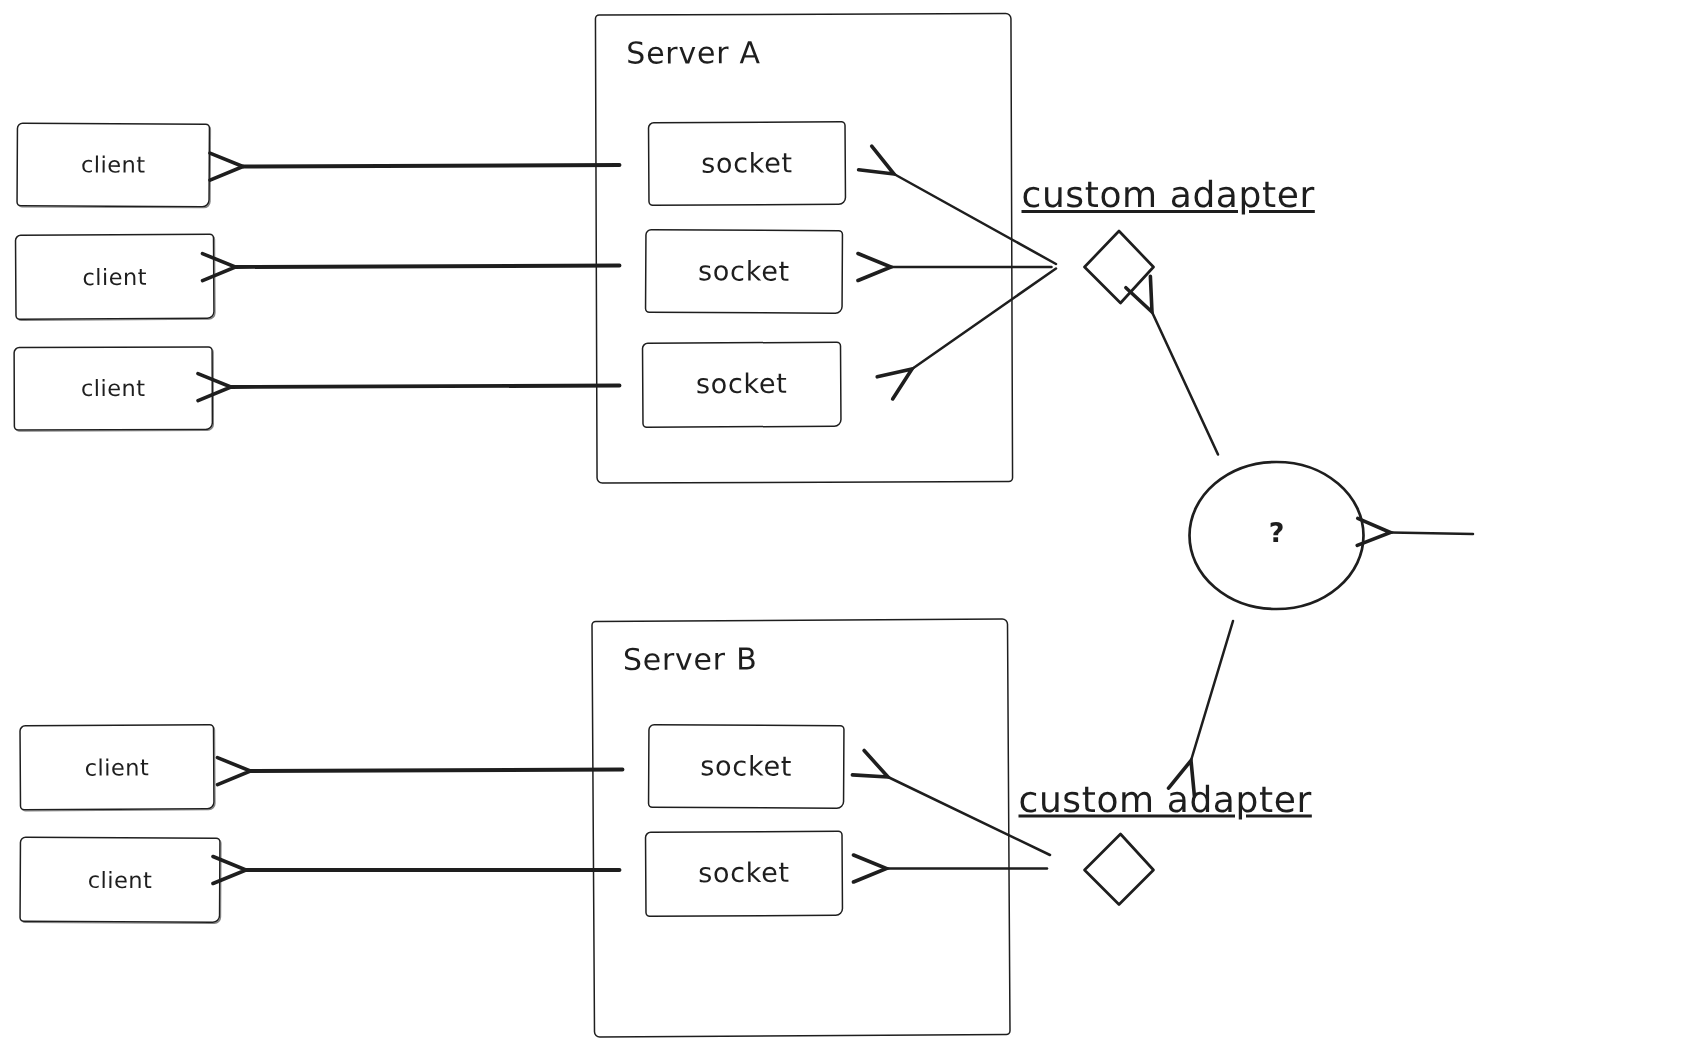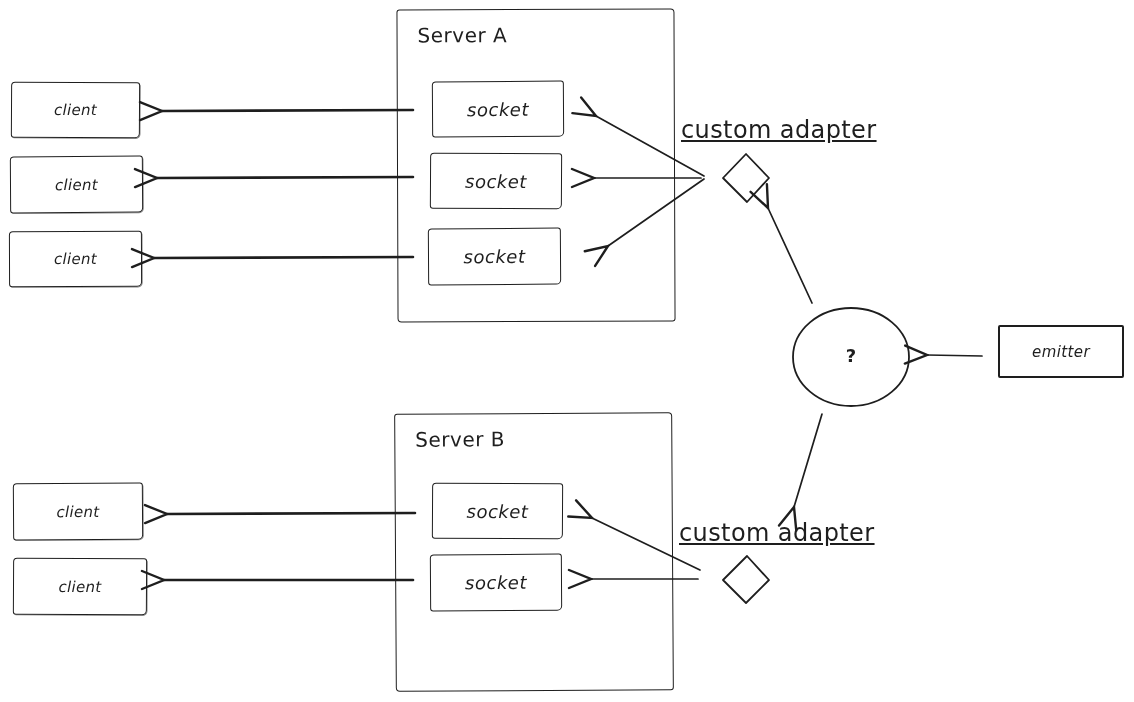--- a/index.html
+++ b/index.html
@@ -16,21 +16,20 @@
   .layer { position: absolute; left: 0; top: 0; width: 1134px; height: 702px; }
   .box {
     position: absolute;
     border: 1.6px solid #1e1e1e;
     border-radius: 4px 3px 5px 3px;
     background: transparent;
     display: flex;
     align-items: center;
     justify-content: center;
     box-sizing: border-box;
-    font-style: italic;
   }
   .frame {
     position: absolute;
     border: 1.6px solid #1e1e1e;
     border-radius: 3px 4px 3px 4px;
     background: transparent;
     box-sizing: border-box;
   }
   .frame-title {
     position: absolute;
@@ -137,17 +136,14 @@
   </div>
   <div class="box client r2" style="left:13px; top:558px; width:134px; height:57px;">
     <span>client</span>
   </div>
 
   <div class="float-label" style="left:681px; top:116px;">custom adapter</div>
   <div class="float-label" style="left:679px; top:519px;">custom adapter</div>
 
   <div class="hub-q" style="left:841px; top:345px; width:20px;">?</div>
 
-  <div class="box emitter" style="left:998px; top:325px; width:126px; height:53px;">
-    <span>emitter</span>
-  </div>
 
 </div>
 
 </body></html>

